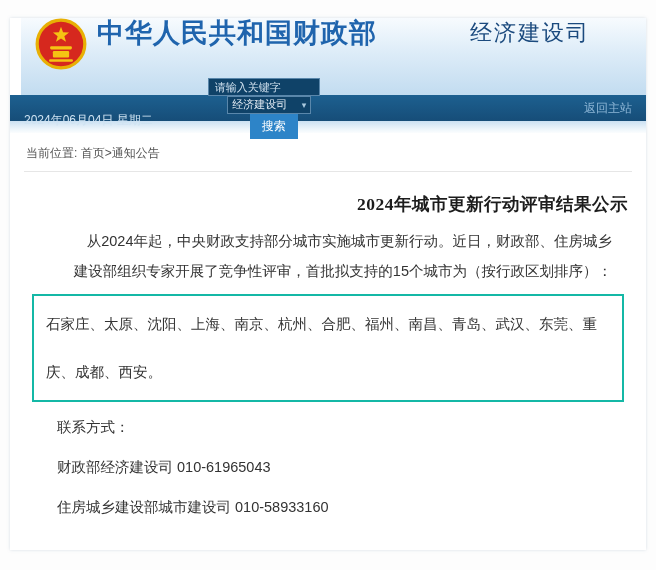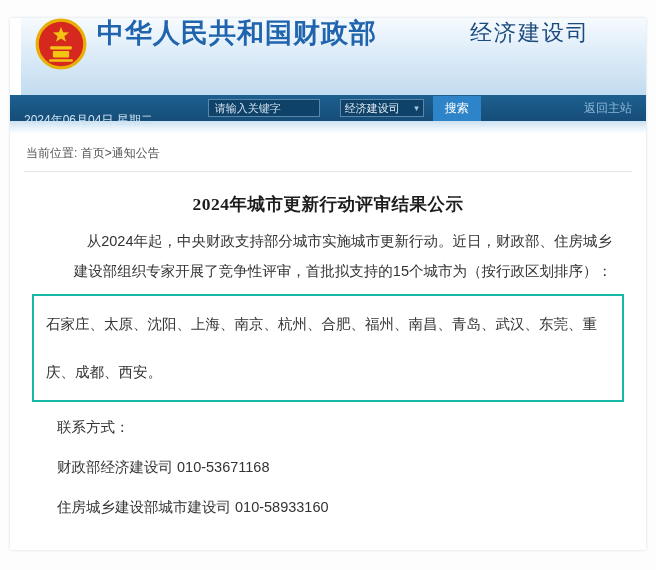--- a/index.html
+++ b/index.html
@@ -24,21 +24,21 @@
   .site-subtitle { color:#2a6db5; font-size:10.5px; margin-top:2px; }
   .dept-name { margin-left:auto; color:#1b4a7e; font-size:22px; letter-spacing:2px; padding-right:42px; }
 
   
   .navbar {
     height:26px; padding:0 14px; display:flex; align-items:center;
     background:linear-gradient(180deg,#1d6090 0%,#164d78 100%);
     color:#cfe3f2; font-size:12px;
   }
   .nav-date { white-space:nowrap;margin-top:24px; }
-  .search-group { display:flex; align-items:center; margin-left:55px; }
+  .search-group { display:flex; align-items:center; margin-left:55px;flex-direction:column; }
   .search-input {
     width:112px; height:18px; background:#0f4268; border:1px solid #5a87ab;
     color:#e6eef6; font-size:11px; padding:0 6px; margin-right:20px; outline:none;
     font-family:inherit;
   }
   .search-input::placeholder { color:#cfe0ee; }
   .scope-select {
     width:84px; height:18px; background:#0f4268; border:1px solid #5a87ab;
     color:#e6eef6; font-size:11px; padding:0 4px; margin-right:9px;
     display:flex; align-items:center; justify-content:space-between; cursor:pointer;
@@ -53,21 +53,21 @@
   .band { height:12px; background:linear-gradient(180deg,#cbe1f2 0%,#eef6fb 70%,#fbfdfe 100%); }
 
   
   .content { padding:2px 0 18px; background:#fff; }
   .breadcrumb { font-size:12px; color:#555; padding:10px 16px 9px; }
   .breadcrumb a { color:#555; text-decoration:none; }
   .divider { border:0; border-top:1px solid #e6e6e6; margin:0 14px; }
 
   .article { padding:6px 18px 0; color:#333; font-size:14.5px; }
   .article-title {
-    text-align:center; font-family:"Liberation Serif","DejaVu Serif",serif;
+    text-align:right; font-family:"Liberation Serif","DejaVu Serif",serif;
     font-weight:bold; font-size:17.5px; color:#1c1c1c; margin:14px 0 10px; letter-spacing:.5px;
   }
   .para { line-height:30px; text-indent:2em; margin:8px 16px;text-align:right; }
   .city-box {
     border:2px solid #14b8a6; margin:6px 4px 10px; padding:4px 12px;
     line-height:48px; color:#333;
   }
   .contact-label, .contact-line { line-height:30px; padding-left:2em; margin:10px 0; }
 </style>
 </head>
@@ -113,18 +113,18 @@
 
     <article class="article" data-interactable="false">
       <h1 class="article-title" data-interactable="false">2024年城市更新行动评审结果公示</h1>
 
       <p class="para" data-interactable="false">从2024年起，中央财政支持部分城市实施城市更新行动。近日，财政部、住房城乡建设部组织专家开展了竞争性评审，首批拟支持的15个城市为（按行政区划排序）：</p>
 
       <div class="city-box" data-interactable="false">石家庄、太原、沈阳、上海、南京、杭州、合肥、福州、南昌、青岛、武汉、东莞、重庆、成都、西安。</div>
 
 
       <p class="contact-label" data-interactable="false">联系方式：</p>
-      <p class="contact-line" data-interactable="false">财政部经济建设司 010-53671168</p>
+      <p class="contact-line" data-interactable="false">财政部经济建设司 010-61965043</p>
       <p class="contact-line" data-interactable="false">住房城乡建设部城市建设司 010-58933160</p>
     </article>
 
   </main>
 </div>
 
 </body></html>

